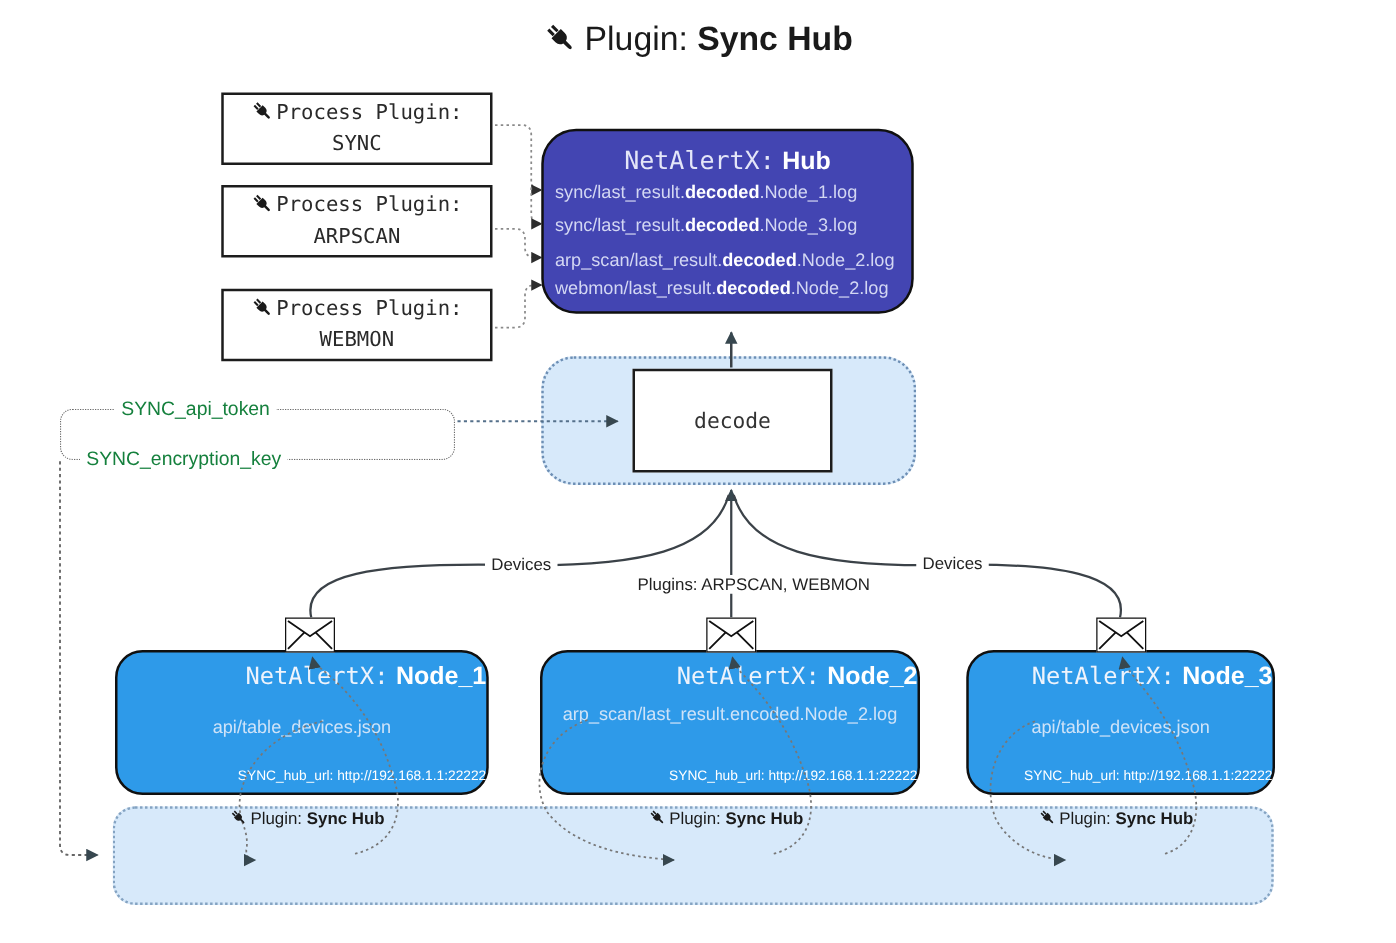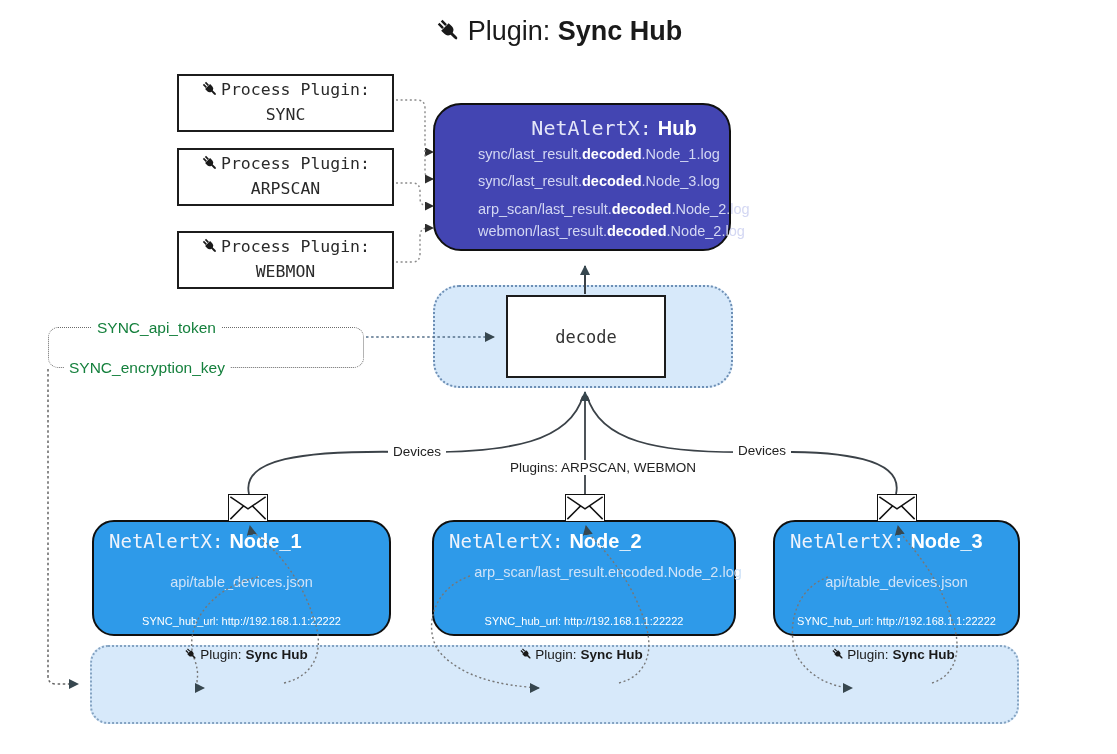--- a/index.html
+++ b/index.html
@@ -16,43 +16,43 @@
   .pp{left:177px;width:213px;height:54px;background:#fff;border:2px solid #1c1c1c;
       font-family:"DejaVu Sans Mono",monospace;font-size:16.5px;color:#2a2a2a;
       display:flex;flex-direction:column;align-items:center;justify-content:center;line-height:1.5;}
   .pp .plug{width:18px;height:18px;vertical-align:-3px;margin-right:2px;}
 
   
   .hub{left:433px;top:103px;width:298px;height:148px;background:#4345b2;border:2px solid #101010;
        border-radius:28px;box-sizing:border-box;}
   .hub-url{left:433px;top:80px;width:298px;text-align:left;font-size:10.5px;color:#151515;margin-top:43px;}
   .hub-title{left:0;top:11px;width:100%;text-align:center;font-size:20px;color:#e4e6f8;
-             font-family:"DejaVu Sans Mono",monospace;margin-left:32px;}
+             font-family:"DejaVu Sans Mono",monospace;}
   .hub-title b{font-family:"Liberation Sans",sans-serif;font-weight:700;color:#fff;margin-left:6px;}
-  .hublog{left:9px;height:19px;font-size:14.5px;color:#d3d7f3;white-space:nowrap;margin-left:34px;}
+  .hublog{left:9px;height:19px;font-size:14.5px;color:#d3d7f3;white-space:nowrap;}
   .hublog b{color:#ffffff;font-weight:700;}
 
   
   .panel{background:#d7e9fa;border:2px dotted #6d8fb5;box-sizing:border-box;}
   .decode-panel{left:433px;top:285px;width:300px;height:103px;border-radius:26px;}
   .opbox{background:#fff;border:2px solid #1c1c1c;box-sizing:border-box;display:flex;
          align-items:center;justify-content:center;font-family:"DejaVu Sans Mono",monospace;color:#333;}
   .decode-box{left:506px;top:295px;width:160px;height:83px;font-size:17px;}
 
   
   .keys{left:48px;top:327px;width:316px;height:41px;border:1.5px dotted #6a6a6a;border-radius:10px;box-sizing:border-box;}
   .keylabel{background:#fff;padding:0 5px;font-size:15.5px;color:#15803d;z-index:3;white-space:nowrap;}
 
   
   .node{top:520px;height:116px;background:#2e9ae9;border:2px solid #101010;border-radius:22px;box-sizing:border-box;}
-  .node-title{left:15px;top:8px;width:100%;text-align:left;font-size:19px;color:#eef3fc;
+  .node-title{left:0;top:8px;width:100%;text-align:right;font-size:19px;color:#eef3fc;
               font-family:"DejaVu Sans Mono",monospace;white-space:nowrap;}
   .node-title b{font-family:"Liberation Sans",sans-serif;font-weight:700;color:#fff;margin-left:6px;font-size:20px;}
   .nfile{left:0;width:100%;text-align:center;font-size:14.5px;color:#cfe3f8;white-space:nowrap;}
-  .nurl{left:0;bottom:7px;width:100%;text-align:center;font-size:11px;color:#ffffff;}
+  .nurl{left:0;bottom:7px;width:100%;text-align:right;font-size:11px;color:#ffffff;}
 
   
   .band{left:90px;top:645px;width:929px;height:79px;border-radius:18px;border-color:#84a3c2;}
   .bandlabel{top:647px;width:200px;text-align:center;font-size:13.5px;color:#1a1a1a;z-index:3;white-space:nowrap;}
   .bandlabel .plug{width:14px;height:14px;vertical-align:-2px;margin-right:2px;}
   .bandlabel b{font-weight:700;}
   .encode-box{top:663px;width:72px;height:52px;font-size:10px;letter-spacing:1px;color:#444;}
 
   
   .lines{left:0;top:0;z-index:2;pointer-events:none;}
@@ -160,21 +160,21 @@
   <div class="abs edge-label" style="left:733px;top:443px;">Devices</div>
   <div class="abs edge-label" style="left:505px;top:460px;">Plugins: ARPSCAN, WEBMON</div>
 
   <div class="abs node boxlayer" style="left:92px;width:299px;">
     <div class="abs node-title"><span>NetAlertX:</span><b>Node_1</b></div>
     <div class="abs nfile" style="top:52px;">api/table_devices.json</div>
     <div class="abs nurl">SYNC_hub_url: http://192.168.1.1:22222</div>
   </div>
   <div class="abs node boxlayer" style="left:432px;width:304px;">
     <div class="abs node-title"><span>NetAlertX:</span><b>Node_2</b></div>
-    <div class="abs nfile" style="top:42px;padding-left:24px;">arp_scan/last_result.encoded.Node_2.log</div>
+    <div class="abs nfile" style="top:42px;">arp_scan/last_result.encoded.Node_2.log</div>
     <div class="abs nurl">SYNC_hub_url: http://192.168.1.1:22222</div>
   </div>
   <div class="abs node boxlayer" style="left:773px;width:247px;">
     <div class="abs node-title"><span>NetAlertX:</span><b>Node_3</b></div>
     <div class="abs nfile" style="top:52px;">api/table_devices.json</div>
     <div class="abs nurl">SYNC_hub_url: http://192.168.1.1:22222</div>
   </div>
 
   <div class="abs envelope" style="left:228px;">
     <svg width="100%" height="100%" viewBox="0 0 40 28">

